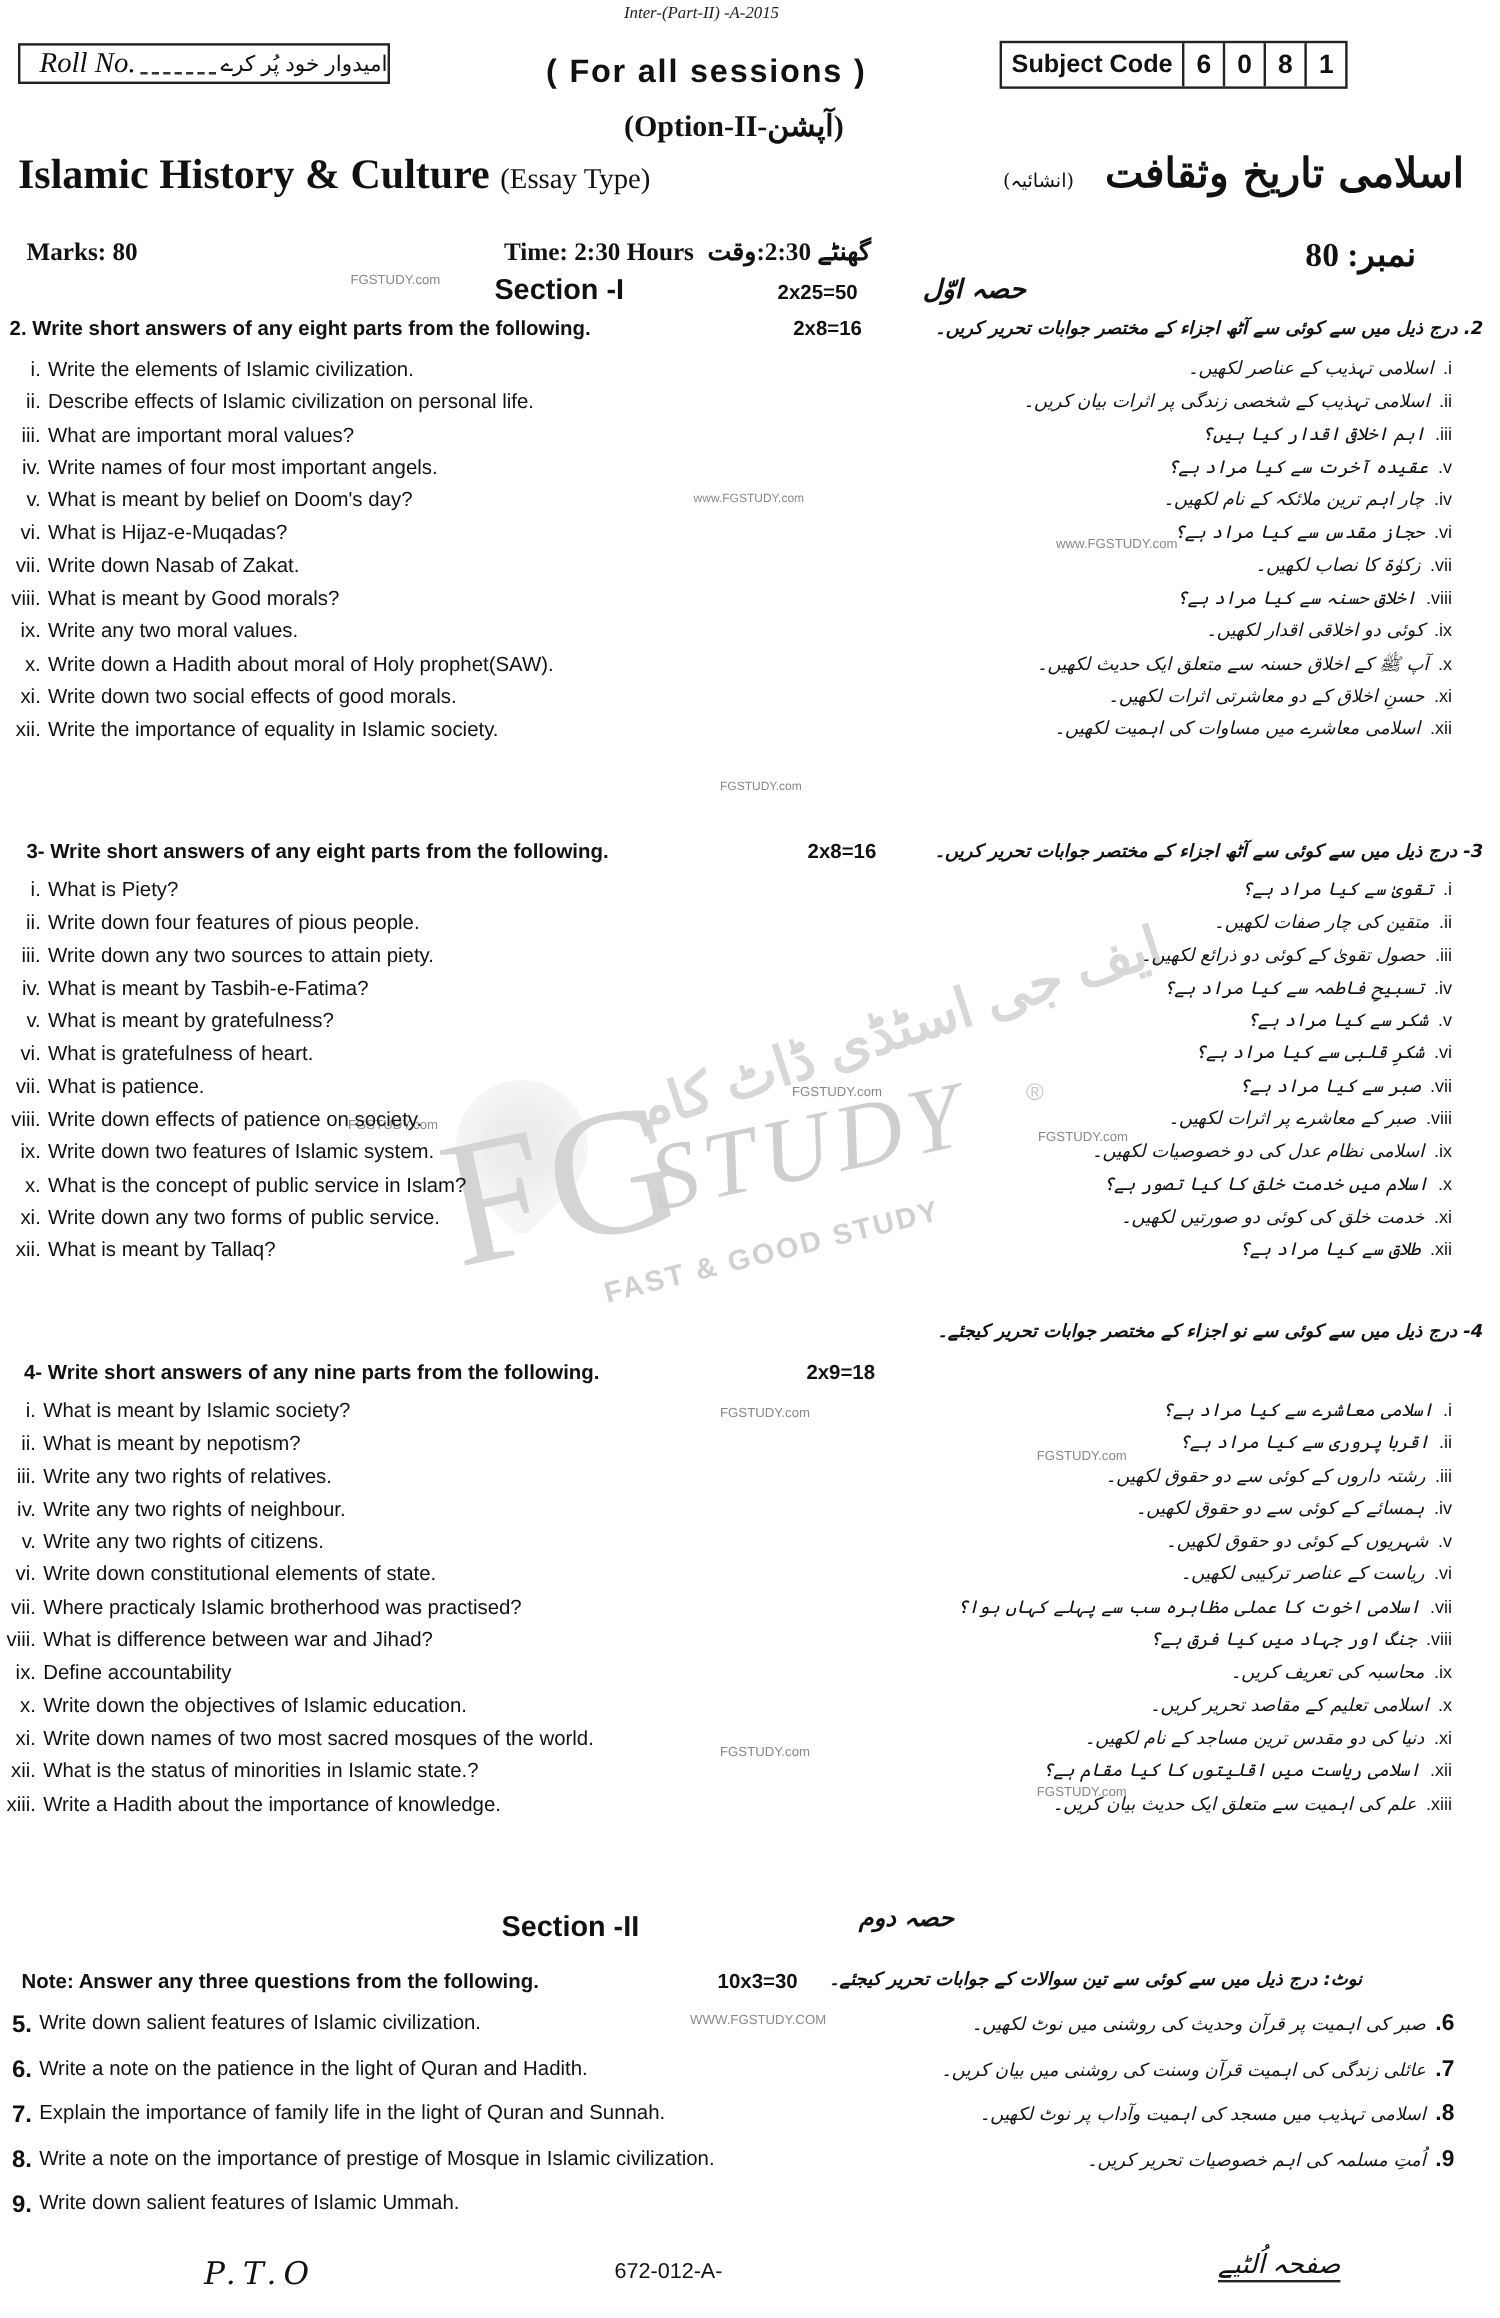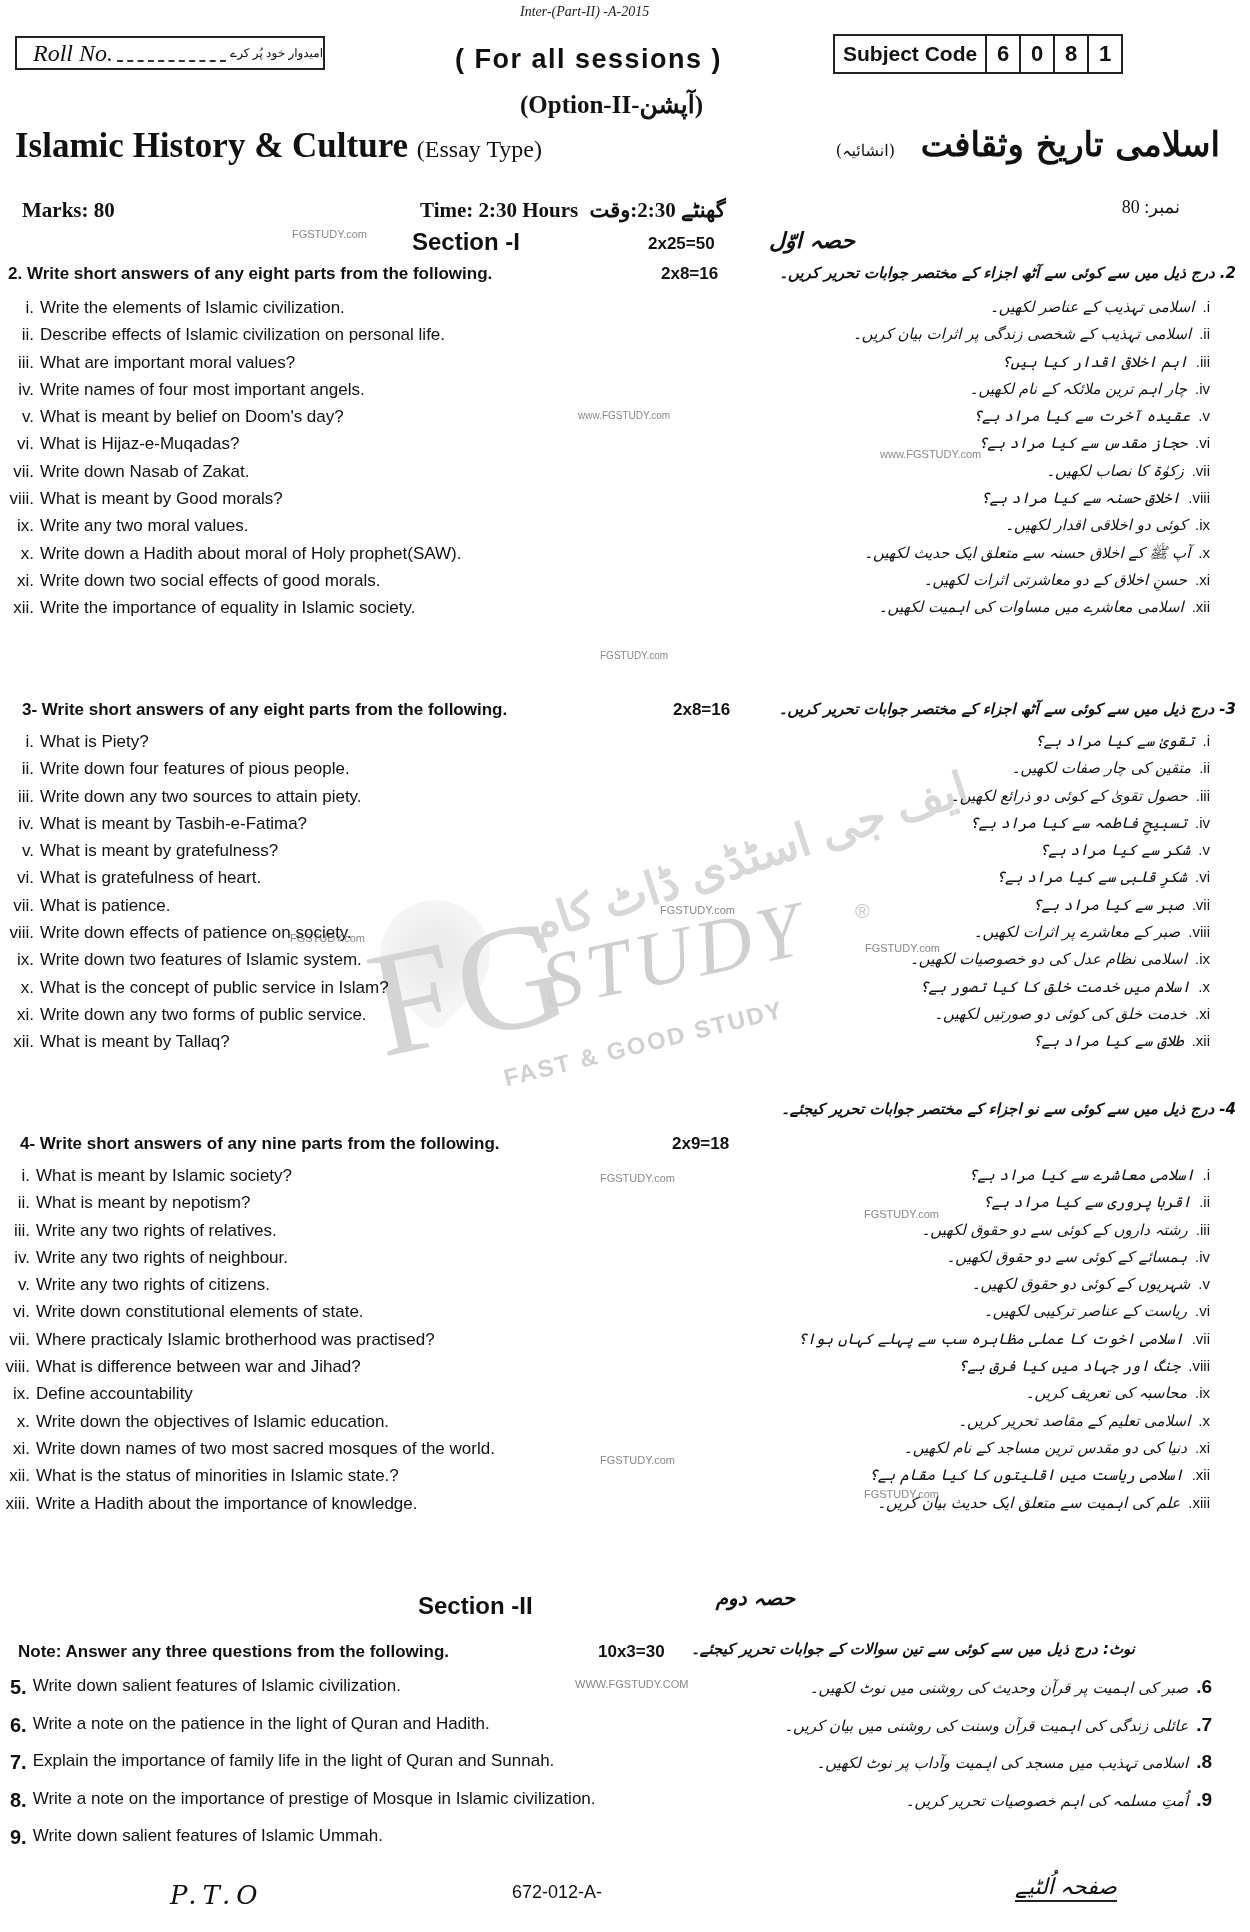--- a/index.html
+++ b/index.html
@@ -6,37 +6,37 @@
   html, body { width: 1250px; height: 1932px; background: #ffffff; overflow: hidden; }
   body { position: relative; color: #111; font-family: "Liberation Sans", sans-serif; }
 
   .abs { position: absolute; white-space: nowrap; }
 
   .top-code { left: 520px; top: 4px; font-family: "Liberation Serif", serif; font-style: italic; font-size: 14px; color: #222; }
 
   .roll-box { left: 15px; top: 36px; width: 310px; height: 34px; border: 2px solid #222; display: flex; align-items: center; padding-left: 16px; }
   .roll-label { font-family: "Liberation Serif", serif; font-style: italic; font-size: 24px; }
   .roll-line { display: inline-block; width: 110px; border-bottom: 2px dashed #333; margin: 0 4px; height: 18px; }
-  .roll-urdu { font-size: 12px; direction: rtl; }
+  .roll-urdu { font-size: 18px; direction: rtl; }
 
   .sessions { left: 455px; top: 44px; font-size: 27px; font-weight: bold; letter-spacing: 1.5px; }
   .option { left: 520px; top: 90px; font-family: "Liberation Serif", serif; font-weight: bold; font-size: 25px; }
 
   .subject-code { left: 833px; top: 34px; display: flex; border: 2px solid #222; height: 40px; }
   .subject-code .cell { border-left: 2px solid #222; width: 34px; display: flex; align-items: center; justify-content: center; font-size: 22px; font-weight: bold; }
   .subject-code .label { border-left: none; width: auto; padding: 14px 8px; font-size: 21px; font-weight: bold; }
 
   .title { left: 15px; top: 126px; font-family: "Liberation Serif", serif; font-weight: bold; font-size: 35px; }
   .title .sub { font-weight: normal; font-size: 24px; }
   .urdu-title { right: 30px; top: 124px; font-family: "DejaVu Serif", serif; font-weight: bold; font-size: 34px; direction: rtl; }
   .urdu-title .sub { font-size: 16px; font-weight: normal; margin-right: 14px; }
 
   .marks { left: 22px; top: 198px; font-family: "Liberation Serif", serif; font-size: 21px; font-weight: bold; text-align: right; }
   .time { left: 420px; top: 198px; font-family: "Liberation Serif", serif; font-size: 21px; font-weight: bold; }
-  .urdu-marks { right: 70px; top: 196px; font-family: "Liberation Serif", serif; font-size: 18px; font-weight: normal; direction: rtl; }
+  .urdu-marks { right: 70px; top: 196px; font-family: "Liberation Serif", serif; font-size: 28px; font-weight: bold; direction: rtl; }
 
   .wm-small { font-size: 11px; color: #888; font-family: "Liberation Sans", sans-serif; }
 
   .section-title { font-size: 24px; font-weight: bold; }
   .score { font-size: 17px; font-weight: bold; }
 
   .q-head { font-size: 17px; font-weight: bold; }
   .item { font-size: 17px; display: flex; }
   .item .num { display: inline-block; width: 34px; text-align: right; margin-right: 6px; }
   .urdu { direction: rtl; font-family: "DejaVu Sans", sans-serif; font-size: 15px; font-style: italic; }
@@ -166,22 +166,22 @@
   <div class="item" style="height:27.3px;">
       <span class="num">xii.</span>
       <span>Write the importance of equality in Islamic society.</span>
     </div>
 </div>
 
 <div class="abs" style="right:40px;top:298px;">
   <div class="urdu" style="height:27.3px;"><span class="num">i.</span><span>اسلامی تہذیب کے عناصر لکھیں۔</span></div>
   <div class="urdu" style="height:27.3px;"><span class="num">ii.</span><span>اسلامی تہذیب کے شخصی زندگی پر اثرات بیان کریں۔</span></div>
   <div class="urdu" style="height:27.3px;"><span class="num">iii.</span><span>اہم اخلاقی اقدار کیا ہیں؟</span></div>
+  <div class="urdu" style="height:27.3px;"><span class="num">v.</span><span>عقیدہ آخرت سے کیا مراد ہے؟</span></div>
   <div class="urdu" style="height:27.3px;"><span class="num">iv.</span><span>چار اہم ترین ملائکہ کے نام لکھیں۔</span></div>
-  <div class="urdu" style="height:27.3px;"><span class="num">v.</span><span>عقیدہ آخرت سے کیا مراد ہے؟</span></div>
   <div class="urdu" style="height:27.3px;"><span class="num">vi.</span><span>حجاز مقدس سے کیا مراد ہے؟</span></div>
   <div class="urdu" style="height:27.3px;"><span class="num">vii.</span><span>زکوٰۃ کا نصاب لکھیں۔</span></div>
   <div class="urdu" style="height:27.3px;"><span class="num">viii.</span><span>اخلاق حسنہ سے کیا مراد ہے؟</span></div>
   <div class="urdu" style="height:27.3px;"><span class="num">ix.</span><span>کوئی دو اخلاقی اقدار لکھیں۔</span></div>
   <div class="urdu" style="height:27.3px;"><span class="num">x.</span><span>آپ ﷺ کے اخلاق حسنہ سے متعلق ایک حدیث لکھیں۔</span></div>
   <div class="urdu" style="height:27.3px;"><span class="num">xi.</span><span>حسنِ اخلاق کے دو معاشرتی اثرات لکھیں۔</span></div>
   <div class="urdu" style="height:27.3px;"><span class="num">xii.</span><span>اسلامی معاشرے میں مساوات کی اہمیت لکھیں۔</span></div>
 </div>
 
 <div class="abs q-head" style="left:22px;top:700px;">3- Write short answers of any eight parts from the following.</div>

